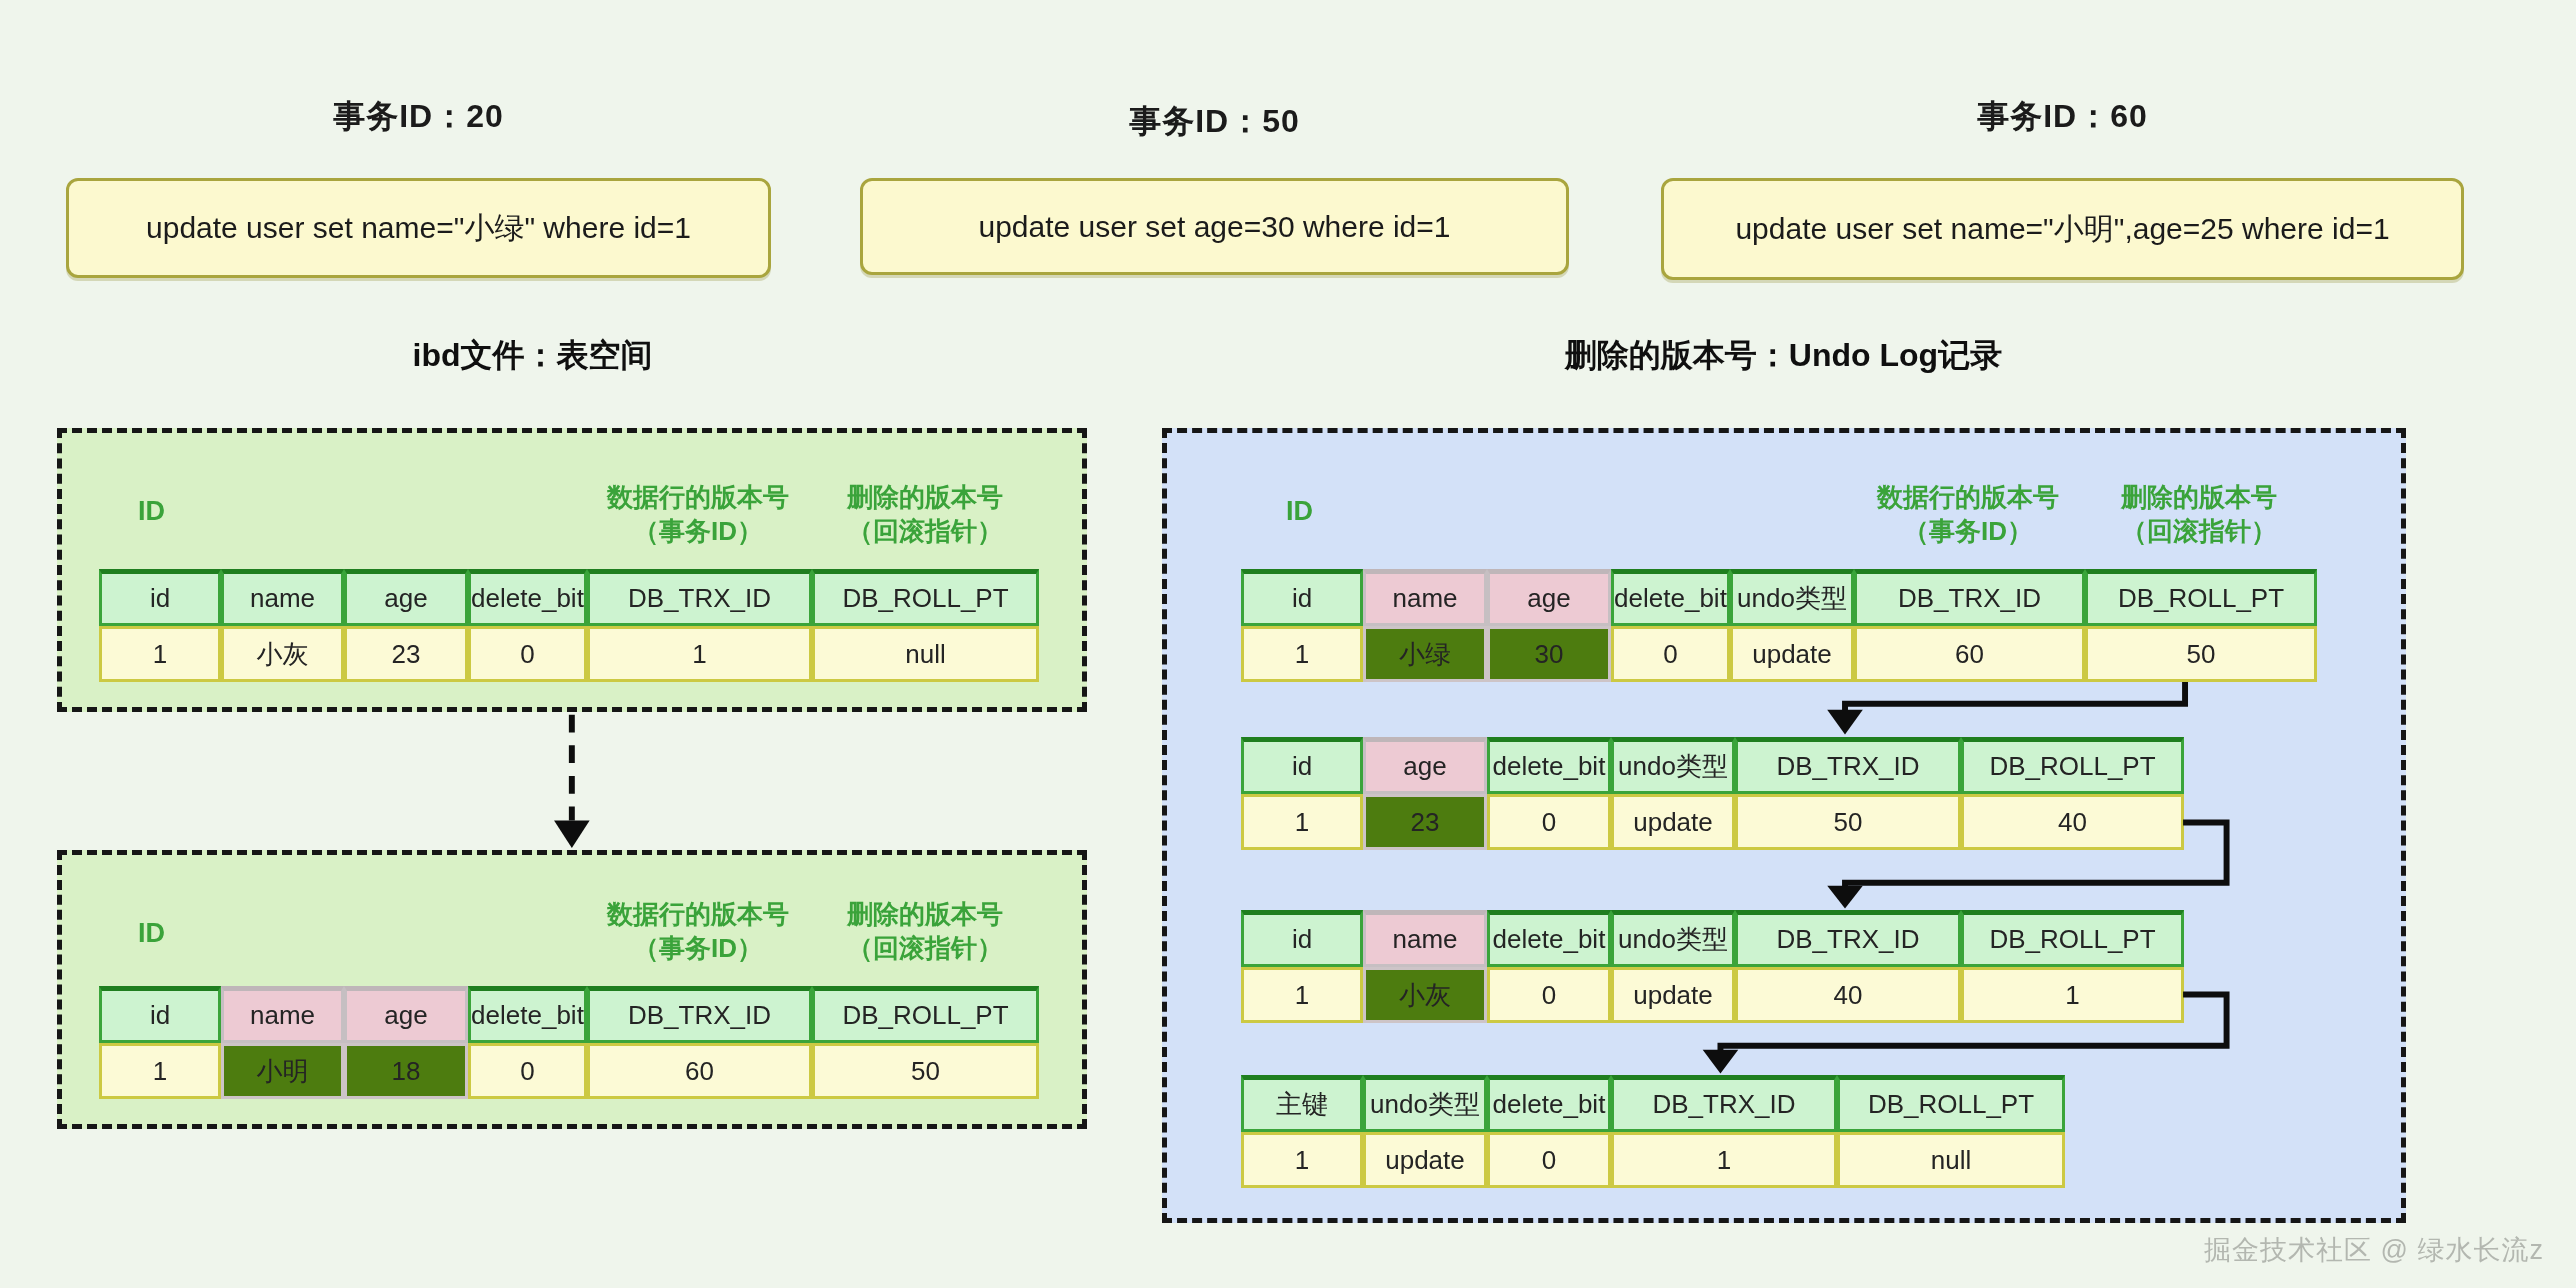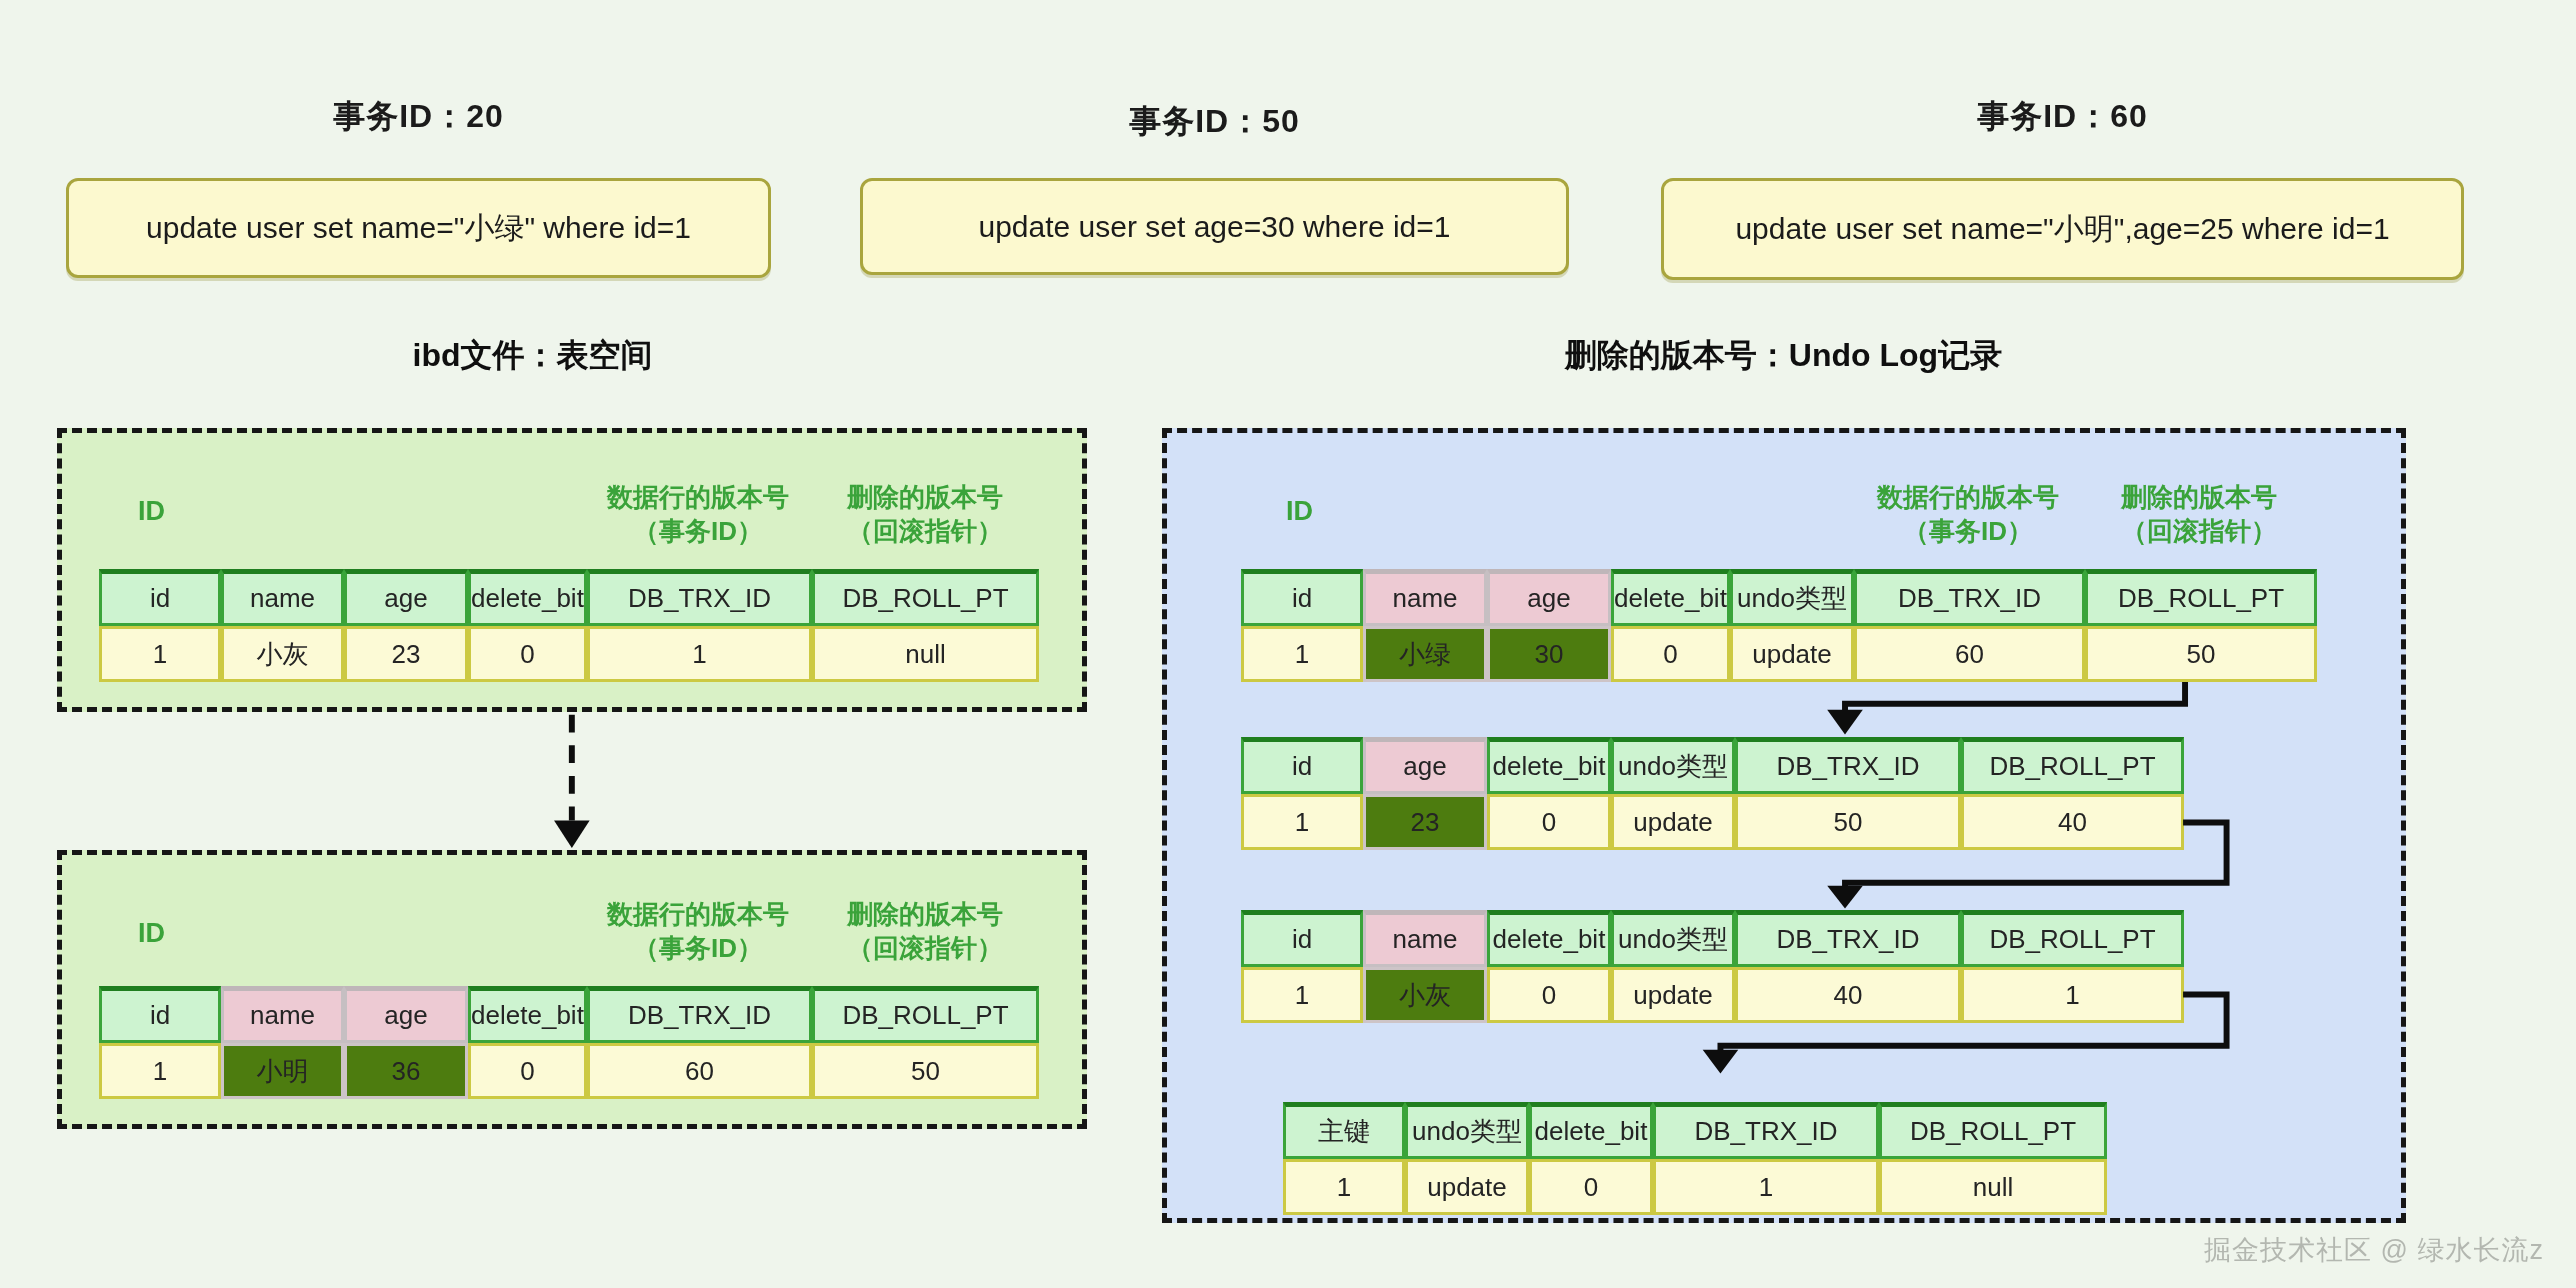--- a/index.html
+++ b/index.html
@@ -108,21 +108,21 @@
       <div class="cell hd" style="width: 122px;">id</div>
       <div class="cell hd pink" style="width: 123px;">name</div>
       <div class="cell hd pink" style="width: 124px;">age</div>
       <div class="cell hd" style="width: 119px;">delete_bit</div>
       <div class="cell hd" style="width: 225px;">DB_TRX_ID</div>
       <div class="cell hd" style="width: 227px;">DB_ROLL_PT</div>
     </div>
     <div class="trow">
       <div class="cell dt" style="width: 122px;">1</div>
       <div class="cell dt pink" style="width: 123px;">小明</div>
-      <div class="cell dt pink" style="width: 124px;">36</div>
+      <div class="cell dt pink" style="width: 124px;">18</div>
       <div class="cell dt" style="width: 119px;">0</div>
       <div class="cell dt" style="width: 225px;">60</div>
       <div class="cell dt" style="width: 227px;">50</div>
     </div>
   </div>
 <div class="tbl" style="left:1241px;top:569px;">
     <div class="trow">
       <div class="cell hd" style="width: 122px;">id</div>
       <div class="cell hd pink" style="width: 124px;">name</div>
       <div class="cell hd pink" style="width: 124px;">age</div>
@@ -170,21 +170,21 @@
     </div>
     <div class="trow">
       <div class="cell dt" style="width: 122px;">1</div>
       <div class="cell dt pink" style="width: 124px;">小灰</div>
       <div class="cell dt" style="width: 124px;">0</div>
       <div class="cell dt" style="width: 124px;">update</div>
       <div class="cell dt" style="width: 226px;">40</div>
       <div class="cell dt" style="width: 223px;">1</div>
     </div>
   </div>
-<div class="tbl" style="left:1283px;top:1075px;margin-top:27px;">
+<div class="tbl" style="left:1241px;top:1075px;">
     <div class="trow">
       <div class="cell hd" style="width: 122px;">主键</div>
       <div class="cell hd" style="width: 124px;">undo类型</div>
       <div class="cell hd" style="width: 124px;">delete_bit</div>
       <div class="cell hd" style="width: 226px;">DB_TRX_ID</div>
       <div class="cell hd" style="width: 228px;">DB_ROLL_PT</div>
     </div>
     <div class="trow">
       <div class="cell dt" style="width: 122px;">1</div>
       <div class="cell dt" style="width: 124px;">update</div>

